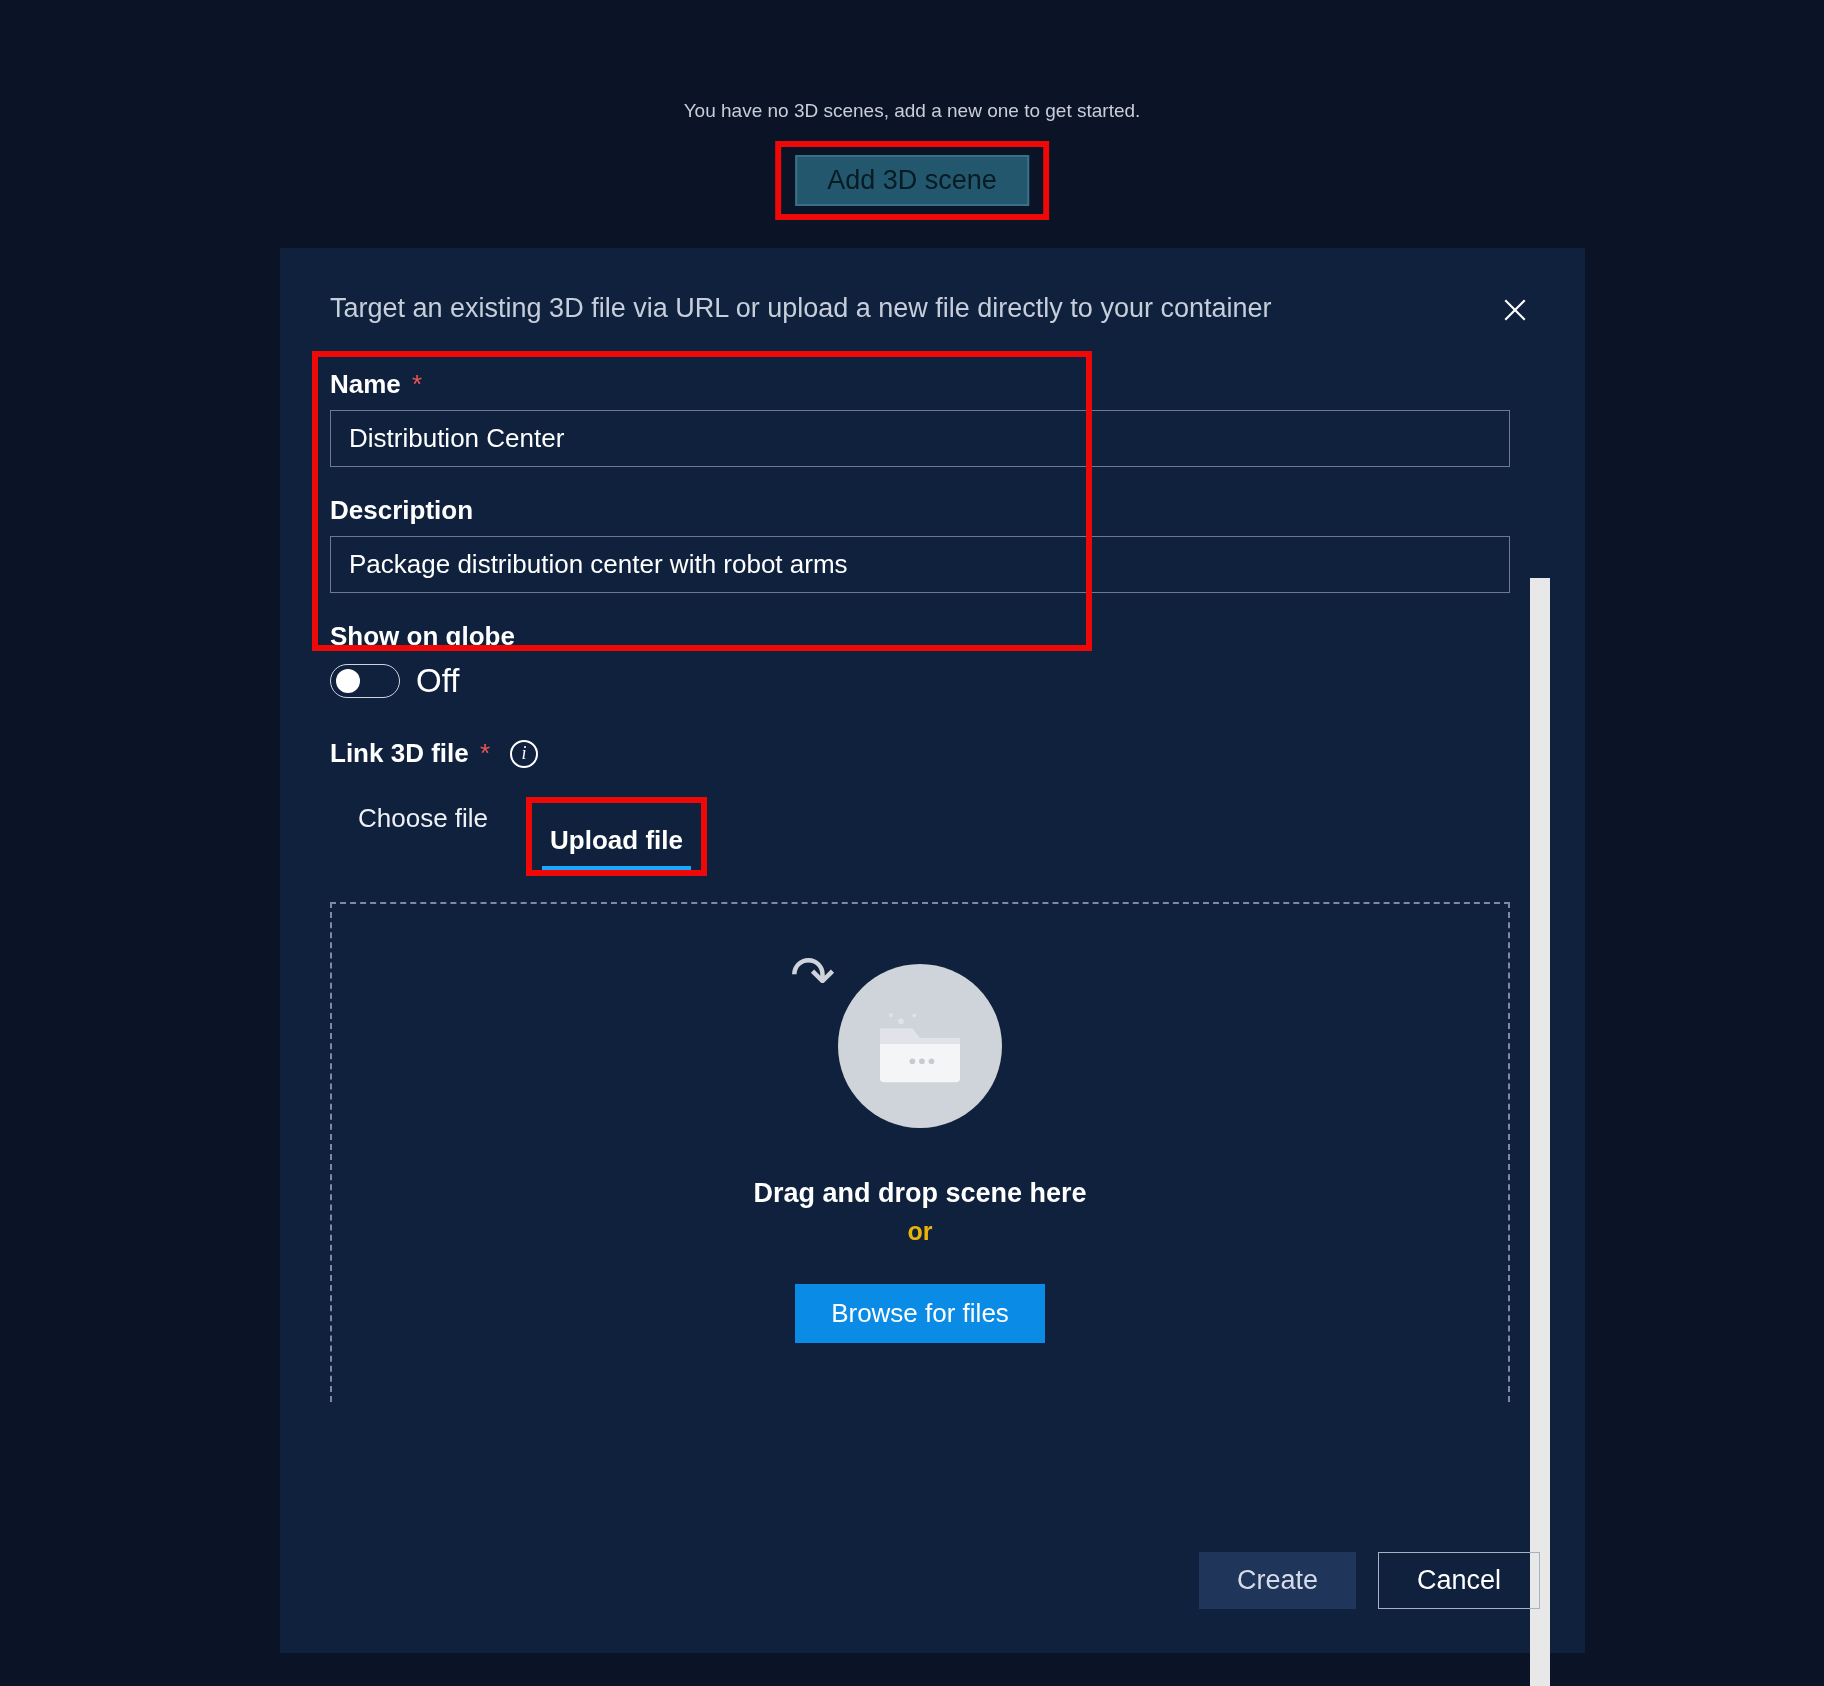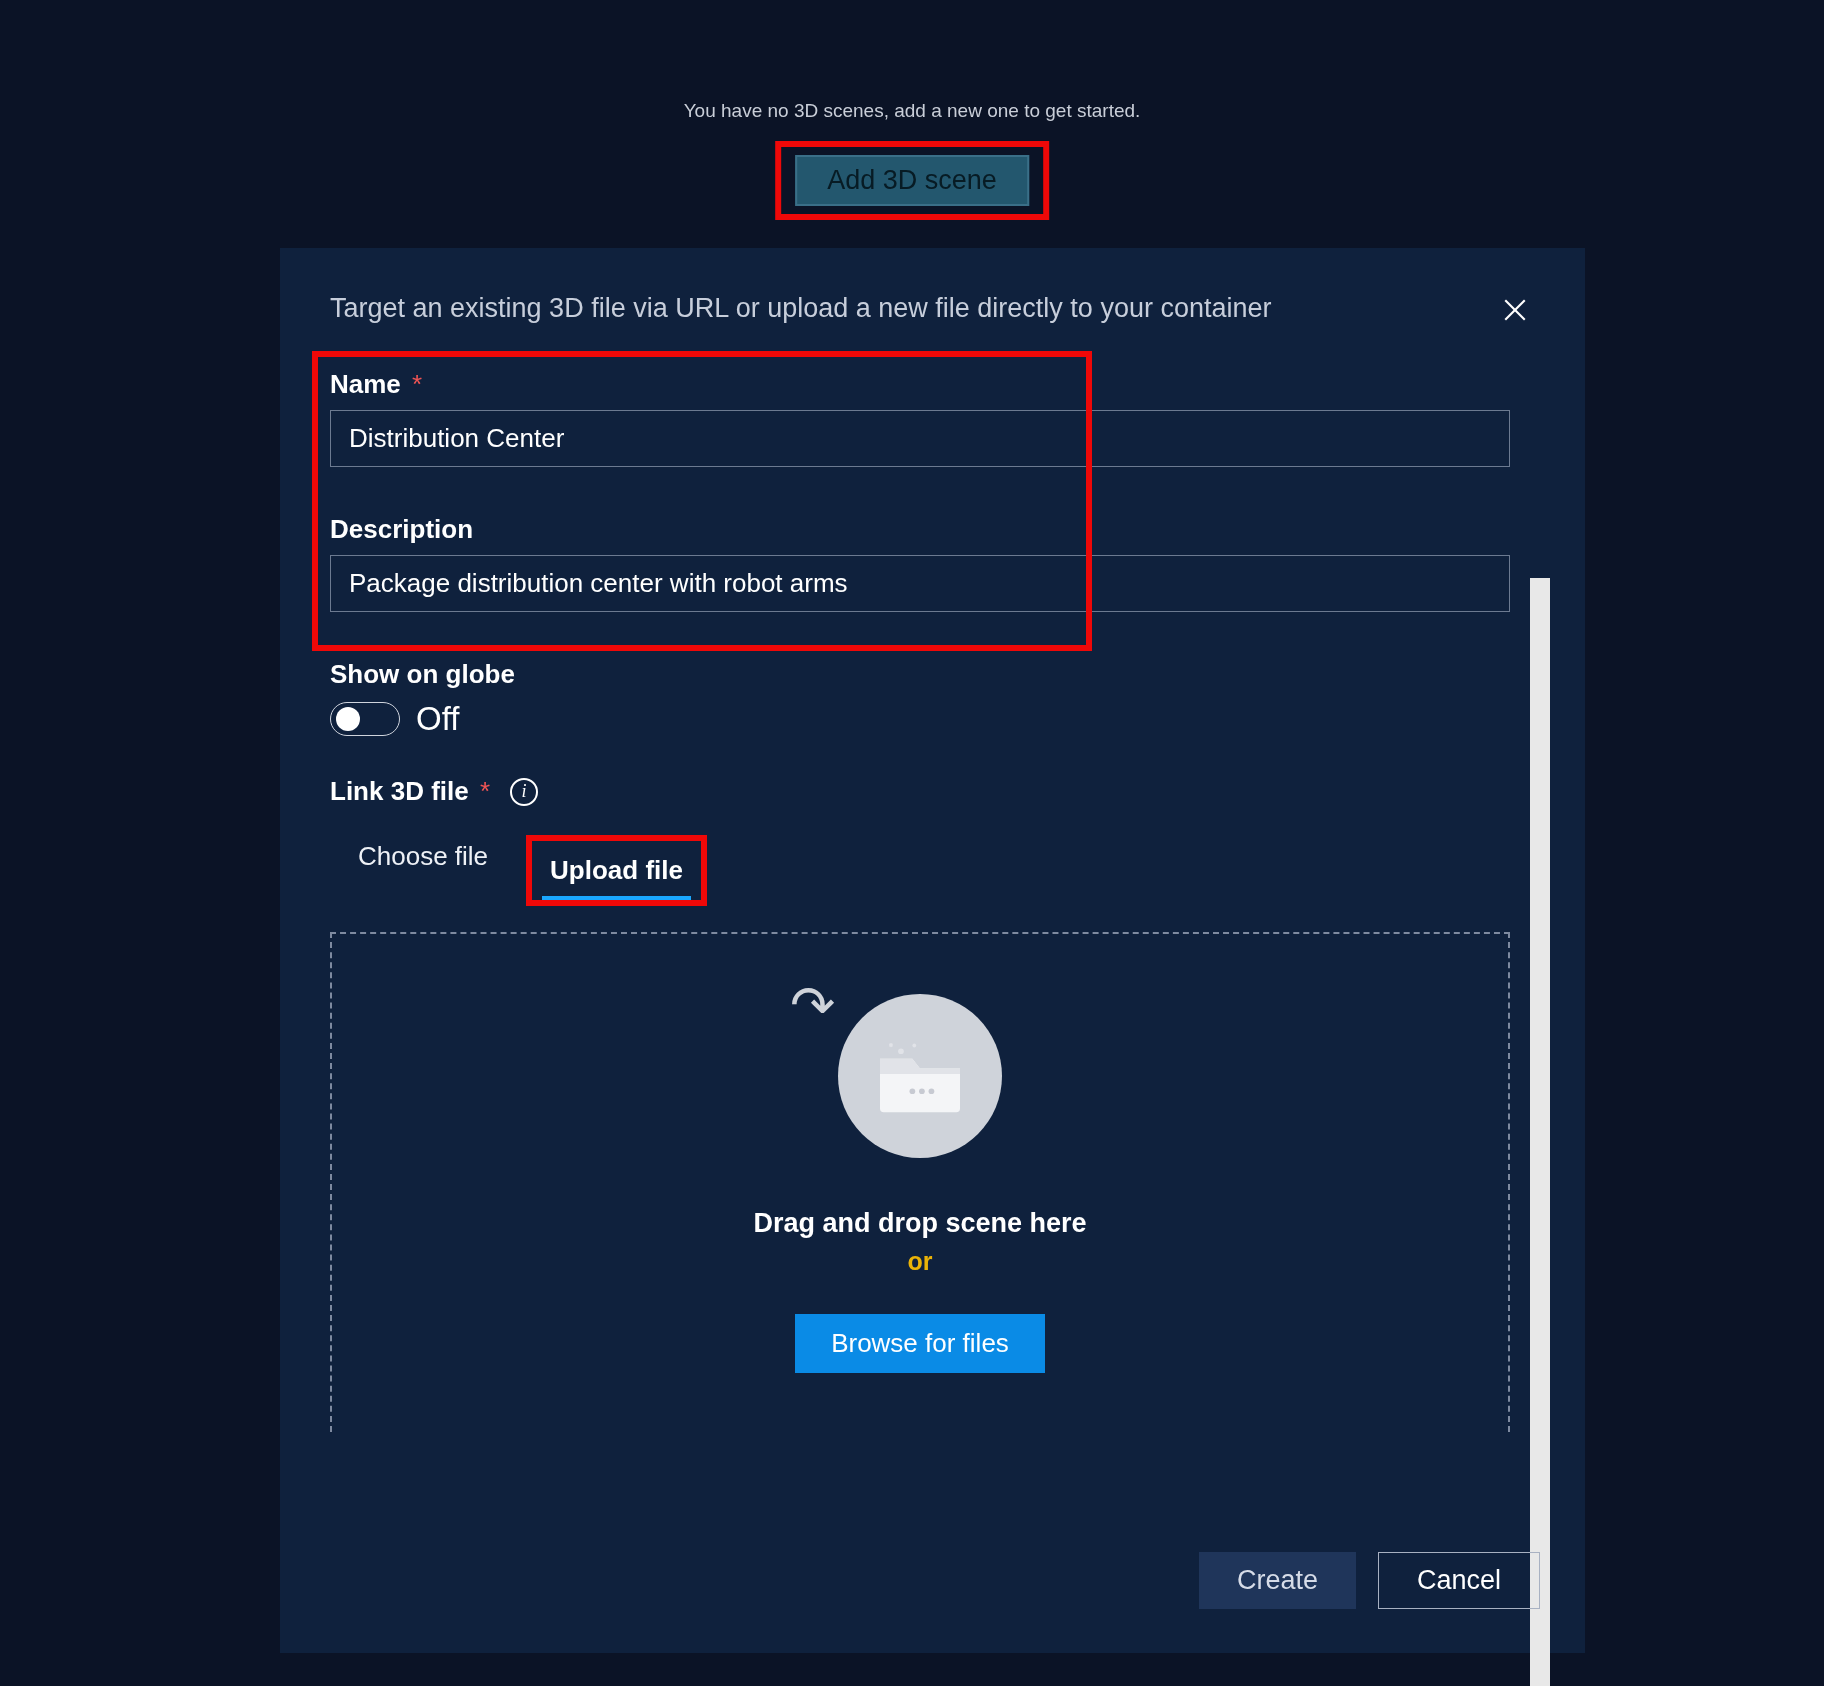--- a/index.html
+++ b/index.html
@@ -115,21 +115,21 @@
     background: transparent;
     border: 1px solid #6c7a91;
     color: #ffffff;
     font-size: 26px;
     padding: 12px 18px;
     font-family: inherit;
     outline: none;
   }
   .text-input::placeholder { color: #8892a6; }
 
-  .field-block { margin-bottom: 47px; }
+  .field-block { margin-bottom: 28px; }
 
   .toggle-row { display:flex; align-items:center; gap:16px; margin-top:8px;}
   .toggle {
     width: 70px; height: 34px;
     border: 1.5px solid #cfd4dd;
     border-radius: 20px;
     position: relative;
     background: transparent;
   }
   .toggle-knob {
@@ -154,21 +154,21 @@
   }
   .tab {
     font-size: 26px;
     padding: 6px 8px 10px 8px;
     cursor:pointer;
   }
   .tab.inactive { color:#eef1f6; font-weight:400;}
   .tab.active { color:#fff; font-weight:700; border-bottom: 4px solid #1aa7ff; }
   .red-box-tab {
     border: 6px solid #ef0808;
-    padding: 8px 10px 0 10px;
+    padding: 16px 10px 0 10px;
   }
 
   .dropzone {
     margin-top: 26px;
     border: 2px dashed #7e8aa0;
     border-bottom: none;
     height: 500px;
     width: 100%;
     display:flex;
     flex-direction:column;

